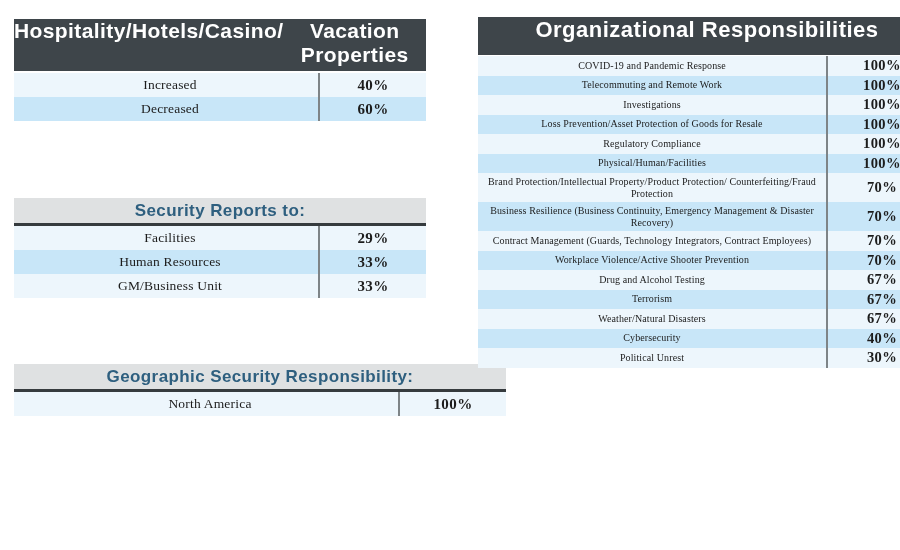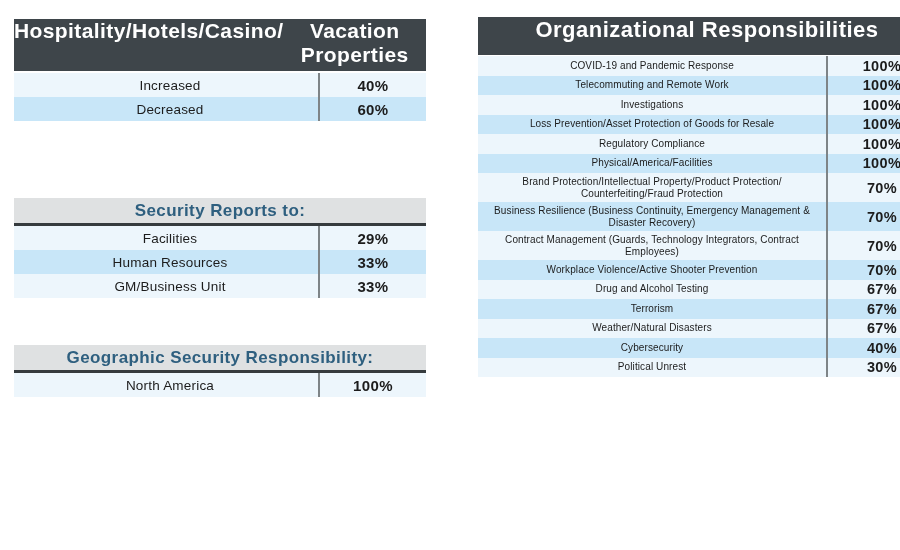--- a/index.html
+++ b/index.html
@@ -12,21 +12,21 @@
     --divider-gray:#7E8487;
     --text-dark:#1C1C1C;
   }
   *{margin:0;padding:0;box-sizing:border-box;}
   body{background:#fff;font-family:"Liberation Sans", sans-serif;}
   .canvas{position:relative;width:900px;height:550px;background:#fff;overflow:hidden;}
 
   .tbl{position:absolute;}
   .tbl-t1{left:14px;top:19px;width:412px;}
   .tbl-t2{left:14px;top:198px;width:412px;}
-  .tbl-t3{left:14px;top:345px;width:412px;}
+  .tbl-t3{left:14px;top:364px;width:492px;}
   .tbl-org{left:478px;top:17px;width:458px;}
 
   .dark-header{
     background:var(--header-dark);color:#fff;font-weight:bold;
     text-align:center;display:flex;justify-content:center;
     letter-spacing:0.4px;
   }
   .tbl-t1 .dark-header{height:52px;font-size:21px;line-height:1.12;margin-bottom:2px;}
   .tbl-org .dark-header{height:38px;font-size:22px;letter-spacing:0.5px;margin-bottom:1px;}
 
@@ -35,21 +35,21 @@
     font-weight:bold;font-size:17px;letter-spacing:0.4px;
     display:flex;align-items:center;justify-content:center;
     border-bottom:3px solid var(--rule-dark);
   }
 
   .rows{display:block;}
   .rows div.row{display:flex;align-items:stretch;}
   .rows div.row:nth-of-type(odd){background:var(--row-light);}
   .rows div.row:nth-of-type(even){background:var(--row-blue);}
 
-  .cell{display:flex;align-items:center;justify-content:center;text-align:center;color:var(--text-dark);}
+  .cell{display:flex;align-items:center;justify-content:center;text-align:center;color:var(--text-dark);font-family:Liberation Serif, serif;}
   .cell.label{flex:1;border-right:2px solid var(--divider-gray);}
   .cell.value{font-weight:bold;letter-spacing:0.4px;border-radius:6px;}
 
   
   .tbl-left .rows div.row{height:24px;}
   .tbl-left .cell.label{font-size:13.5px;letter-spacing:0.2px;padding-left:8px;}
   .tbl-left .cell.value{width:106px;font-size:15px;}
 
   
   .tbl-org .rows div.row{min-height:19.5px;}
@@ -135,21 +135,21 @@
           <div class="cell label">Loss Prevention/Asset Protection of Goods for Resale</div>
           <div class="cell value">100%</div>
         </div>
 
         <div class="row">
           <div class="cell label">Regulatory Compliance</div>
           <div class="cell value">100%</div>
         </div>
 
         <div class="row">
-          <div class="cell label">Physical/America/Facilities</div>
+          <div class="cell label">Physical/Human/Facilities</div>
           <div class="cell value">100%</div>
         </div>
 
         <div class="row">
           <div class="cell label">Brand Protection/Intellectual Property/Product Protection/ Counterfeiting/Fraud Protection</div>
           <div class="cell value">70%</div>
         </div>
 
         <div class="row">
           <div class="cell label">Business Resilience (Business Continuity, Emergency Management &amp; Disaster Recovery)</div>

